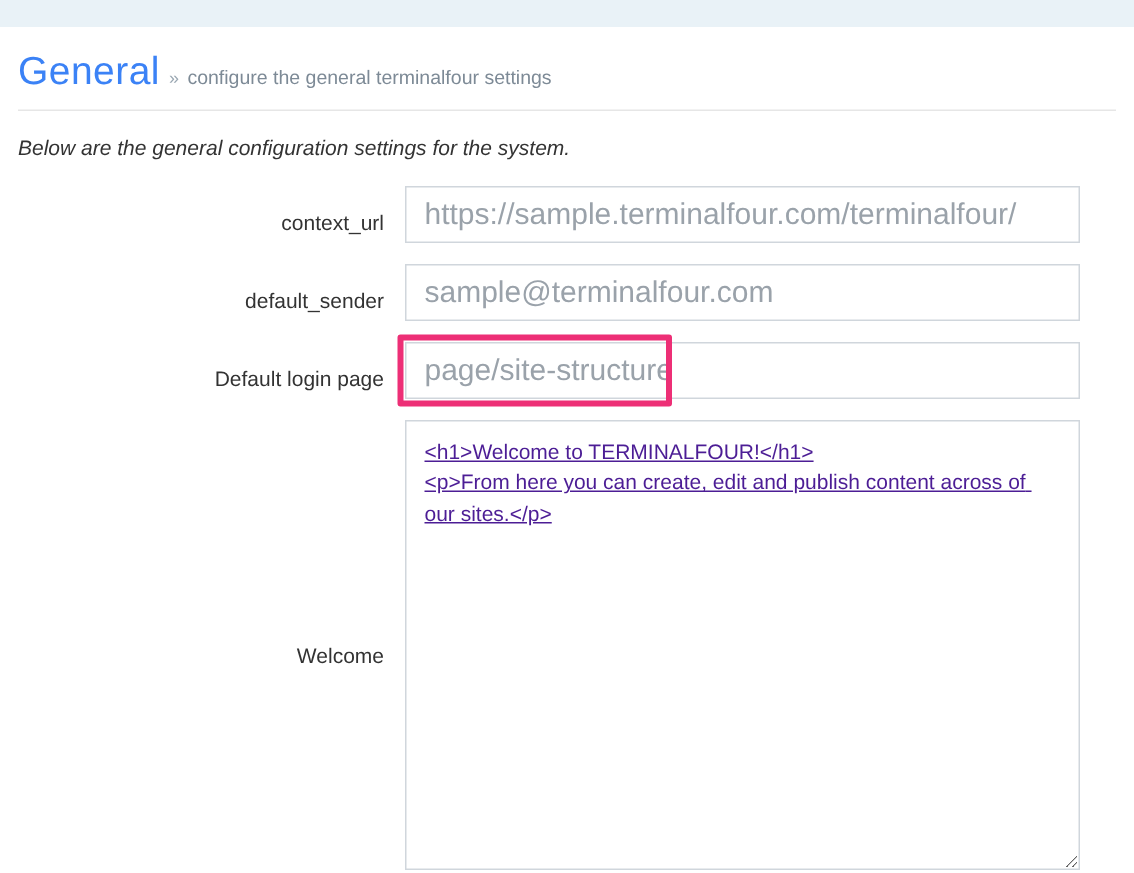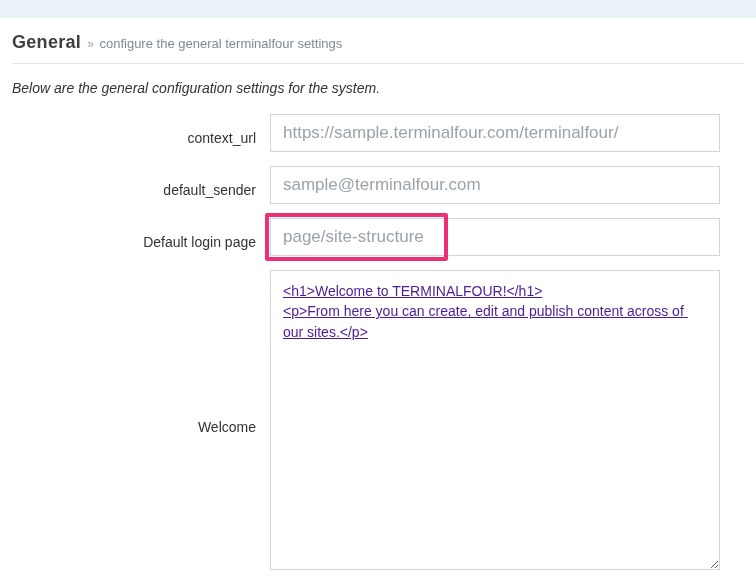--- a/index.html
+++ b/index.html
@@ -22,23 +22,23 @@
       padding: 14px 12px 0 12px;
     }
     .header {
       display: flex;
       align-items: baseline;
       gap: 6px;
       padding-bottom: 10px;
       border-bottom: 1px solid #e6e6e6;
     }
     .header h1 {
-      font-size: 18px;
-      font-weight: 700;
-      color: #404040;
+      font-size: 26px;
+      font-weight: 400;
+      color: #3b82f6;
       letter-spacing: 0.3px;
     }
     .header .sub {
       font-size: 13px;
       color: #7d8a96;
       font-weight: 400;
     }
     .header .chevrons {
       color: #9aa7b2;
       font-size: 12px;
@@ -68,21 +68,21 @@
     .form-control-wrap {
       flex: 1;
       padding-right: 24px;
       position: relative;
     }
     input[type="text"] {
       width: 100%;
       height: 38px;
       border: 1px solid #d0d6dc;
       padding: 0 12px;
-      font-size: 17px;
+      font-size: 20px;
       color: #333;
       background: #fff;
       border-radius: 0;
       outline: none;
     }
     input[type="text"].grey-val {
       color: #9aa2aa;
     }
     textarea {
       width: 100%;

